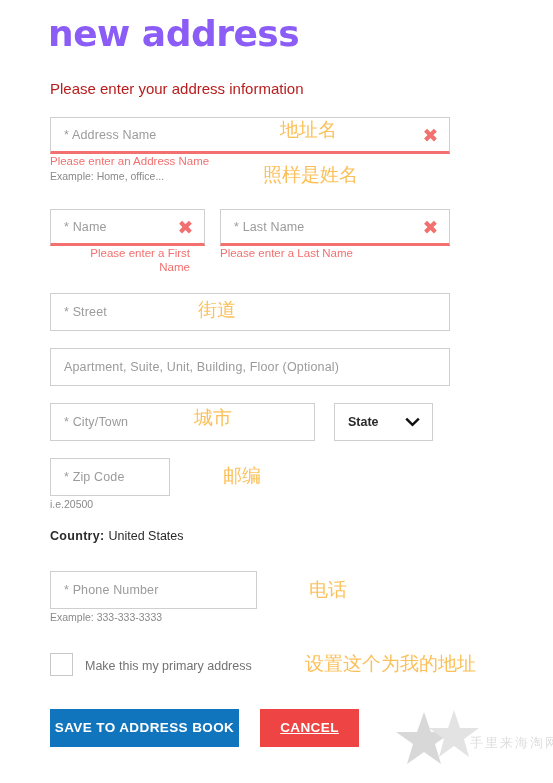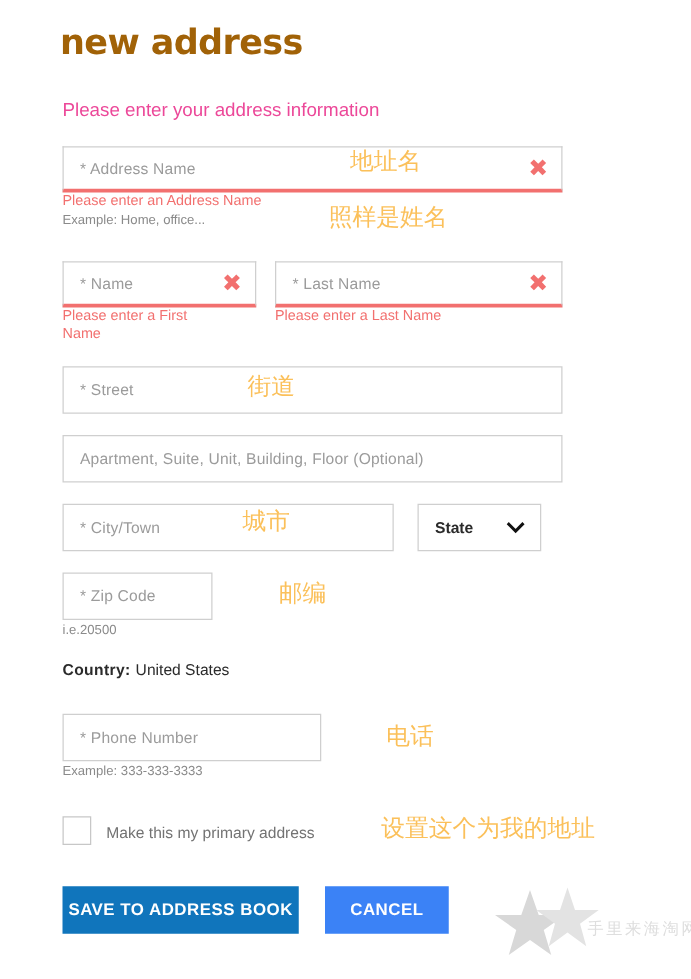--- a/index.html
+++ b/index.html
@@ -21,34 +21,34 @@
     left: 0; top: 0;
     width: 553px;
     height: 783px;
   }
 
   
   .page-title {
     position: absolute;
     left: 48px;
     top: 11px;
-    font-size: 28px;
+    font-size: 36px;
     line-height: 46px;
     font-weight: 700;
     letter-spacing: -0.5px;
-    color: #a16207;
+    color: #8b5cf6;
     font-family: "DejaVu Sans", sans-serif;
   }
   .page-subtitle {
     position: absolute;
     left: 50px;
     top: 79px;
     font-size: 15px;
     line-height: 19px;
-    color: #ec4899;
+    color: #b91c1c;
     font-weight: 400;
   }
 
   
   .field {
     position: absolute;
     box-sizing: border-box;
     border: 1px solid #cfcfcf;
     background: #ffffff;
     height: 37px;
@@ -220,21 +220,21 @@
     <span class="ph">* Address Name</span>
     <span class="xicon">✖</span>
   </div>
   <div class="err-msg" style="left:50px; top:155px; width:240px;">Please enter an Address Name</div>
   <div class="hint-msg" style="left:50px; top:170px; width:240px;">Example: Home, office...</div>
 
   <div class="field error" style="left:50px; top:209px; width:155px;">
     <span class="ph">* Name</span>
     <span class="xicon">✖</span>
   </div>
-  <div class="err-msg" style="left:50px; top:247px; width:140px;">Please enter a First
+  <div class="err-msg" style="left:50px; top:247px; width:140px;text-align:right;">Please enter a First
 Name</div>
 
   <div class="field error" style="left:220px; top:209px; width:230px;padding-left:12px;">
     <span class="ph">* Last Name</span>
     <span class="xicon">✖</span>
   </div>
   <div class="err-msg" style="left:220px; top:247px; width:230px;">Please enter a Last Name</div>
 
   <div class="field" style="left:50px; top:293px; width:400px; height:38px;">
     <span class="ph">* Street</span>
@@ -268,21 +268,21 @@
 
   <div class="field" style="left:50px; top:571px; width:207px; height:38px;">
     <span class="ph">* Phone Number</span>
   </div>
   <div class="hint-msg" style="left:50px; top:611px;">Example: 333-333-3333</div>
 
   <div class="cbx"></div>
   <div class="cbx-label">Make this my primary address</div>
 
   <div class="btn btn-save" style="background:#1075bc;">SAVE TO ADDRESS BOOK</div>
-  <div class="btn btn-cancel" style="background:#3b82f6;">CANCEL</div>
+  <div class="btn btn-cancel" style="background:#ef4444;text-decoration:underline;">CANCEL</div>
 
   <div class="anno" style="left:280px; top:118px;">地址名</div>
   <div class="anno" style="left:263px; top:163px;">照样是姓名</div>
   <div class="anno" style="left:198px; top:298px;text-align:center;">街道</div>
   <div class="anno" style="left:194px; top:406px;">城市</div>
   <div class="anno" style="left:223px; top:464px;">邮编</div>
   <div class="anno" style="left:309px; top:578px;">电话</div>
   <div class="anno" style="left:305px; top:652px;">设置这个为我的地址</div>
 
   <div class="watermark">

